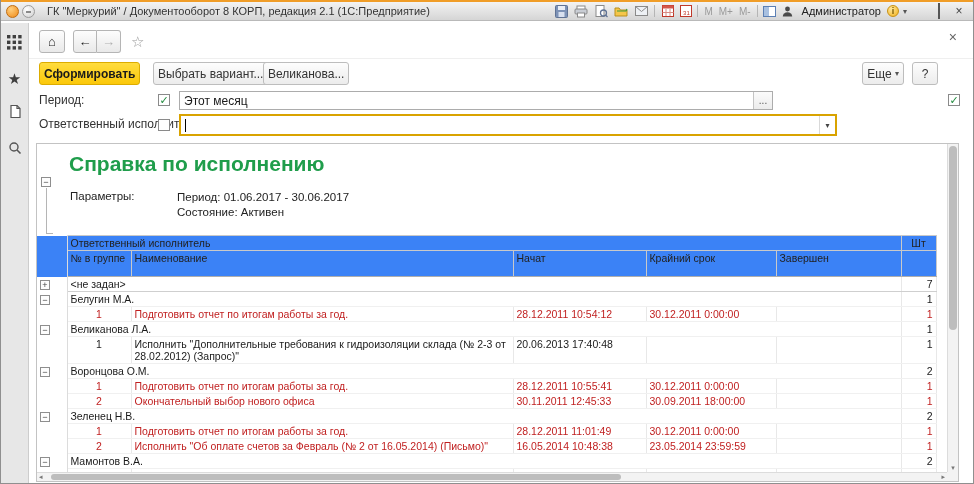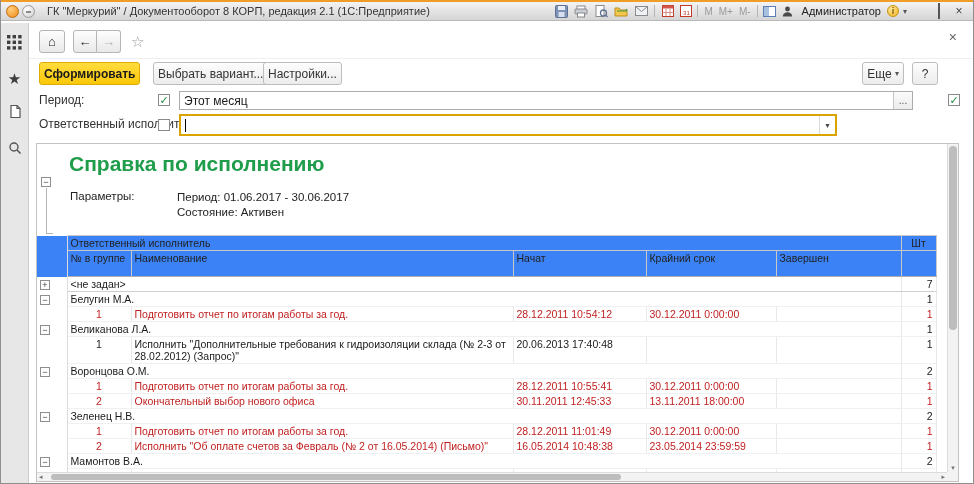--- a/index.html
+++ b/index.html
@@ -54,21 +54,21 @@
   .btn.variant { left:124px; }
   .btn.settings { left:234px; }
   .btn.more { right:69px; }
   .btn.help { right:35px; width:26px; padding:0; justify-content:center; }
 
   .filterrow { position:absolute; left:0; width:100%; }
   .f-label { position:absolute; left:10px; top:4px; font-size:12px; color:#333; white-space:nowrap; }
   .checkbox { position:absolute; width:12px; height:12px; border:1px solid #8a8a8a; background:#fff; font-size:11px; line-height:10px; text-align:center; color:#1e8a3c; font-weight:bold; }
   .row-period { top:66px; height:24px; }
   .row-period .checkbox { left:129px; top:5px; }
-  .inputbox { position:absolute; left:150px; top:2px; width:734px; height:19px; border:1px solid #acacac; background:#fff; font-size:12px; color:#1a1a1a; display:flex; align-items:center; }
+  .inputbox { position:absolute; left:150px; top:2px; width:594px; height:19px; border:1px solid #acacac; background:#fff; font-size:12px; color:#1a1a1a; display:flex; align-items:center; }
   .inputbox .val { padding-left:4px; flex:1; }
   .dots-btn { width:19px; height:100%; border-left:1px solid #c4c4c4; background:linear-gradient(#fbfbfb,#ececec); font-size:10px; color:#555; display:flex; align-items:center; justify-content:center; }
   .hl-label { position:absolute; right:29px; top:4px; font-size:12px; color:#333; }
   .row-period .hl-check { left:auto; right:13px; top:5px; }
   .row-exec { top:90px; height:26px; }
   .row-exec .checkbox { left:129px; top:6px; }
   .combobox { position:absolute; left:150px; top:1px; width:658px; height:22px; border:2px solid #d9a300; background:#fff; display:flex; align-items:center; }
   .combobox .caretbox { margin-left:auto; width:16px; height:100%; border-left:1px solid #d9d9d9; display:flex; align-items:center; justify-content:center; font-size:8px; color:#444; }
   .text-caret { width:1px; height:13px; background:#000; margin-left:4px; }
 
@@ -218,21 +218,21 @@
         <span class="bf back">←</span>
         <span class="bf fwd">→</span>
       </span>
       <span class="favstar">☆</span>
       <span class="form-close">×</span>
     </div>
 
     <div class="btnrow">
       <span class="btn generate">Сформировать</span>
       <span class="btn variant">Выбрать вариант...</span>
-      <span class="btn settings">Настройки...</span>
+      <span class="btn settings">Великанова...</span>
       <span class="btn more"><span>Еще</span>&nbsp;<span class="caret">▾</span></span>
       <span class="btn help">?</span>
     </div>
 
     <div class="filterrow row-period">
       <span class="f-label">Период:</span>
       <span class="checkbox">✓</span>
       <span class="inputbox">
         <span class="val">Этот месяц</span>
         <span class="dots-btn">...</span>
@@ -334,21 +334,21 @@
                 <td class="dt">28.12.2011 10:55:41</td>
                 <td class="dt">30.12.2011 0:00:00</td>
                 <td class="dt"></td>
                 <td class="qty">1</td>
               </tr>
               <tr class="r-task overdue">
                 <td class="gut"></td>
                 <td class="num">2</td>
                 <td class="nm">Окончательный выбор нового офиса</td>
                 <td class="dt">30.11.2011 12:45:33</td>
-                <td class="dt">13.11.2011 18:00:00</td>
+                <td class="dt">30.09.2011 18:00:00</td>
                 <td class="dt"></td>
                 <td class="qty">1</td>
               </tr>
               <tr class="r-group">
                 <td class="gut"><span class="exp">−</span></td>
                 <td class="gname" colspan="5">Зеленец Н.В.</td>
                 <td class="qty">2</td>
               </tr>
               <tr class="r-task overdue">
                 <td class="gut"></td>

